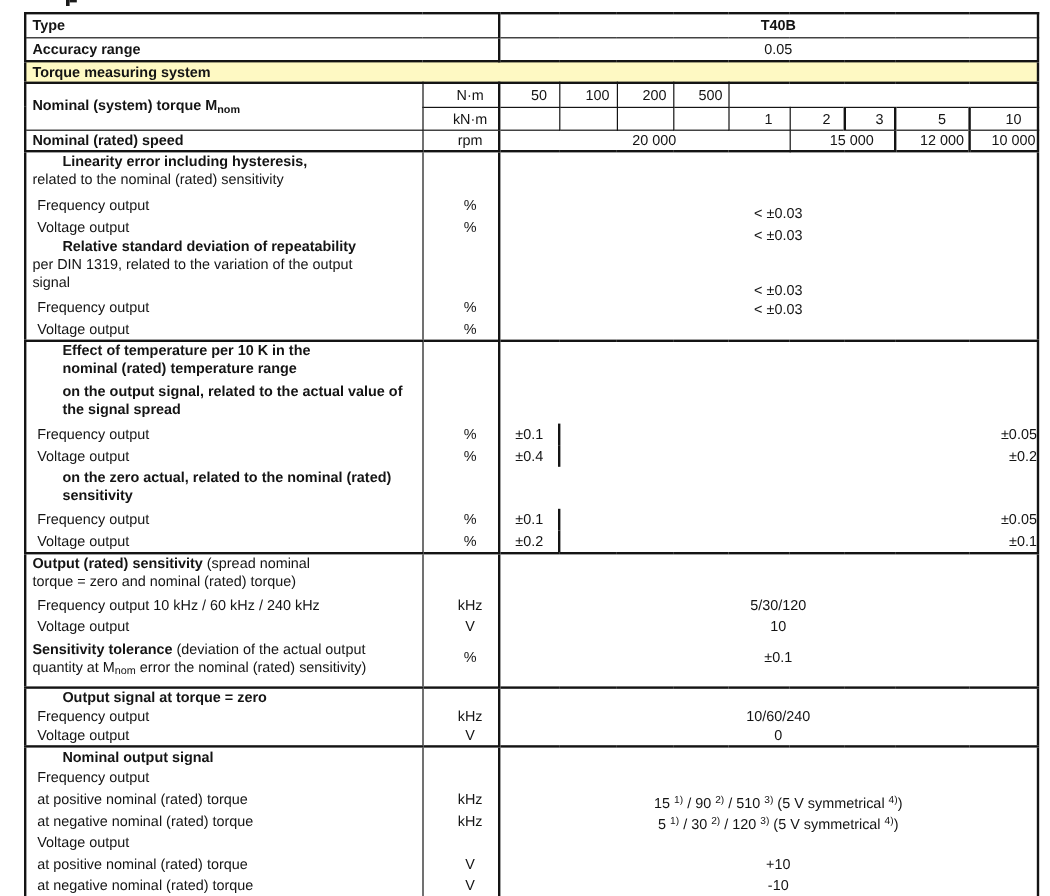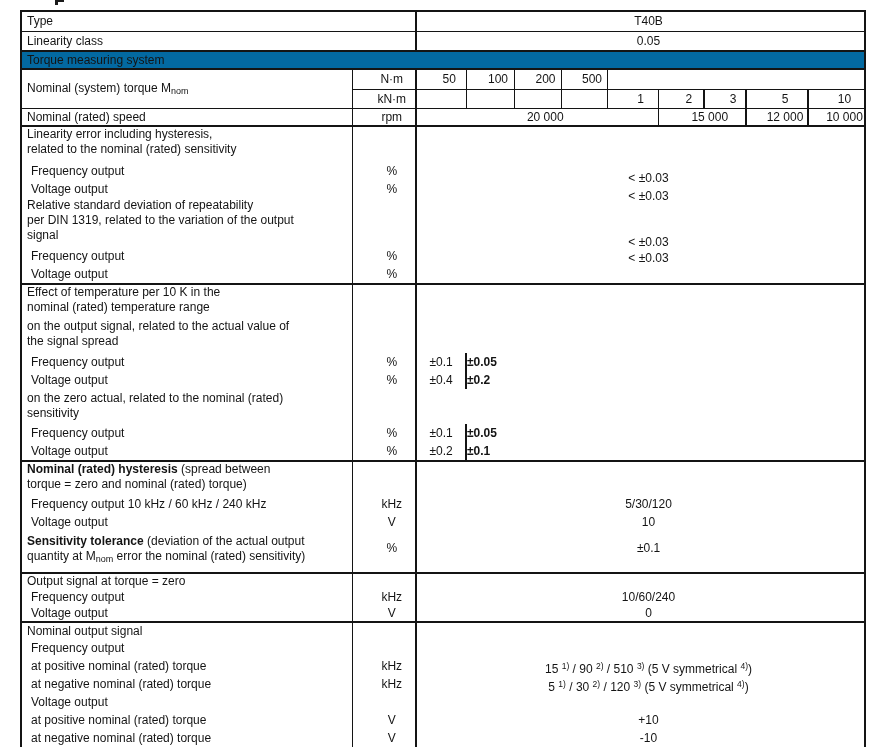--- a/index.html
+++ b/index.html
@@ -6,39 +6,39 @@
   html,body{background:#fff;}
   .page{position:relative;width:875px;height:747px;background:#fff;overflow:hidden;
         font-family:"Liberation Sans","DejaVu Sans",sans-serif;color:#141414;}
   .frag{position:absolute;left:55px;top:0;width:10px;height:5px;}
   .frag i{position:absolute;left:0;top:0;width:3px;height:5px;background:#1a1a1a;}
   .frag u{position:absolute;left:3px;top:0;width:6px;height:2px;background:#1a1a1a;}
   table.spec{position:absolute;left:20px;top:10px;width:845px;border-collapse:collapse;
              table-layout:fixed;border:2px solid #141414;border-bottom:none;font-size:12px;}
   td{border:1px solid #141414;padding:0;vertical-align:middle;overflow:hidden;}
   .lc{padding-left:5px;text-align:left;}
-  .b{font-weight:normal;}
+  .b{font-weight:bold;margin-left:25px;}
   .ctr{text-align:center;padding-left:16px;}
   .br2{border-right-width:2px;}
   .bb2{border-bottom-width:2px;}
-  .gray{background:#0369a1;}
+  .gray{background:#fef9c3;}
   tr.r20{height:20px;} tr.r19{height:19px;margin-left:35px;} tr.r18{height:18px;}
   tr.sec td{border-top-width:2px;vertical-align:top;}
   .pb8{padding-bottom:8px;}
   .hl{height:15px;line-height:15px;white-space:nowrap;}
   .dl{height:18px;line-height:18px;white-space:nowrap;}
   .d16{height:16px;line-height:16px;white-space:nowrap;}
   .d17{height:17px;line-height:17px;white-space:nowrap;}
   .g2{height:2px;} .g3{height:3px;} .g4{height:4px;} .g5{height:5px;}
   .ind{padding-left:4px;}
   .vdn{position:relative;top:7px;}
   .vdn2{position:relative;top:2px;}
   .split{display:flex;}
   .split .c1{width:50px;text-align:center;border-right:2px solid #141414;}
-  .split .rest{flex:1;text-align:left;font-weight:bold;}
+  .split .rest{flex:1;text-align:right;}
   .sp{font-size:8.5px;vertical-align:4px;}
   .sb{font-size:9px;vertical-align:-2px;}
 </style>
 </head>
 <body>
 
 <div class="page">
   <div class="frag">
       <i></i>
       <u></u>
@@ -59,21 +59,21 @@
         <col style="width:57px">
     </colgroup>
 
     <tbody>
         <tr class="r20">
       <td colspan="2" class="lc b br2">Type</td>
       <td colspan="9" class="ctr b">T40B</td>
     </tr>
 
     <tr class="r20">
-      <td colspan="2" class="lc b br2 bb2">Linearity class</td>
+      <td colspan="2" class="lc b br2 bb2">Accuracy range</td>
       <td colspan="9" class="ctr bb2">0.05</td>
     </tr>
 
     <tr class="r18">
       <td colspan="11" class="lc b gray bb2">Torque measuring system</td>
     </tr>
 
     <tr class="r20">
       <td rowspan="2" class="lc b"><span>Nominal (system) torque M</span><sub class="sb">nom</sub></td>
       <td class="ctr br2">N·m</td>
@@ -206,21 +206,21 @@
             </div>
         <div class="dl split">
               <span class="c1">±0.2</span>
               <span class="rest">±0.1</span>
             </div>
       </td>
     </tr>
 
     <tr class="sec">
       <td class="lc pb8">
-        <div class="hl"><b>Nominal (rated) hysteresis</b><span> (spread between</span></div>
+        <div class="hl"><b>Output (rated) sensitivity</b><span> (spread nominal</span></div>
         <div class="hl">torque = zero and nominal (rated) torque)</div>
         <div class="g3"></div>
         <div class="dl ind">Frequency output 10 kHz / 60 kHz / 240 kHz</div>
         <div class="dl ind">Voltage output</div>
         <div class="g3"></div>
         <div class="hl"><b>Sensitivity tolerance</b><span> (deviation of the actual output</span></div>
         <div class="hl"><span>quantity at M</span><sub class="sb">nom</sub><span> error the nominal (rated) sensitivity)</span></div>
       </td>
       <td class="ctr br2 pb8">
         <div class="hl"></div>

